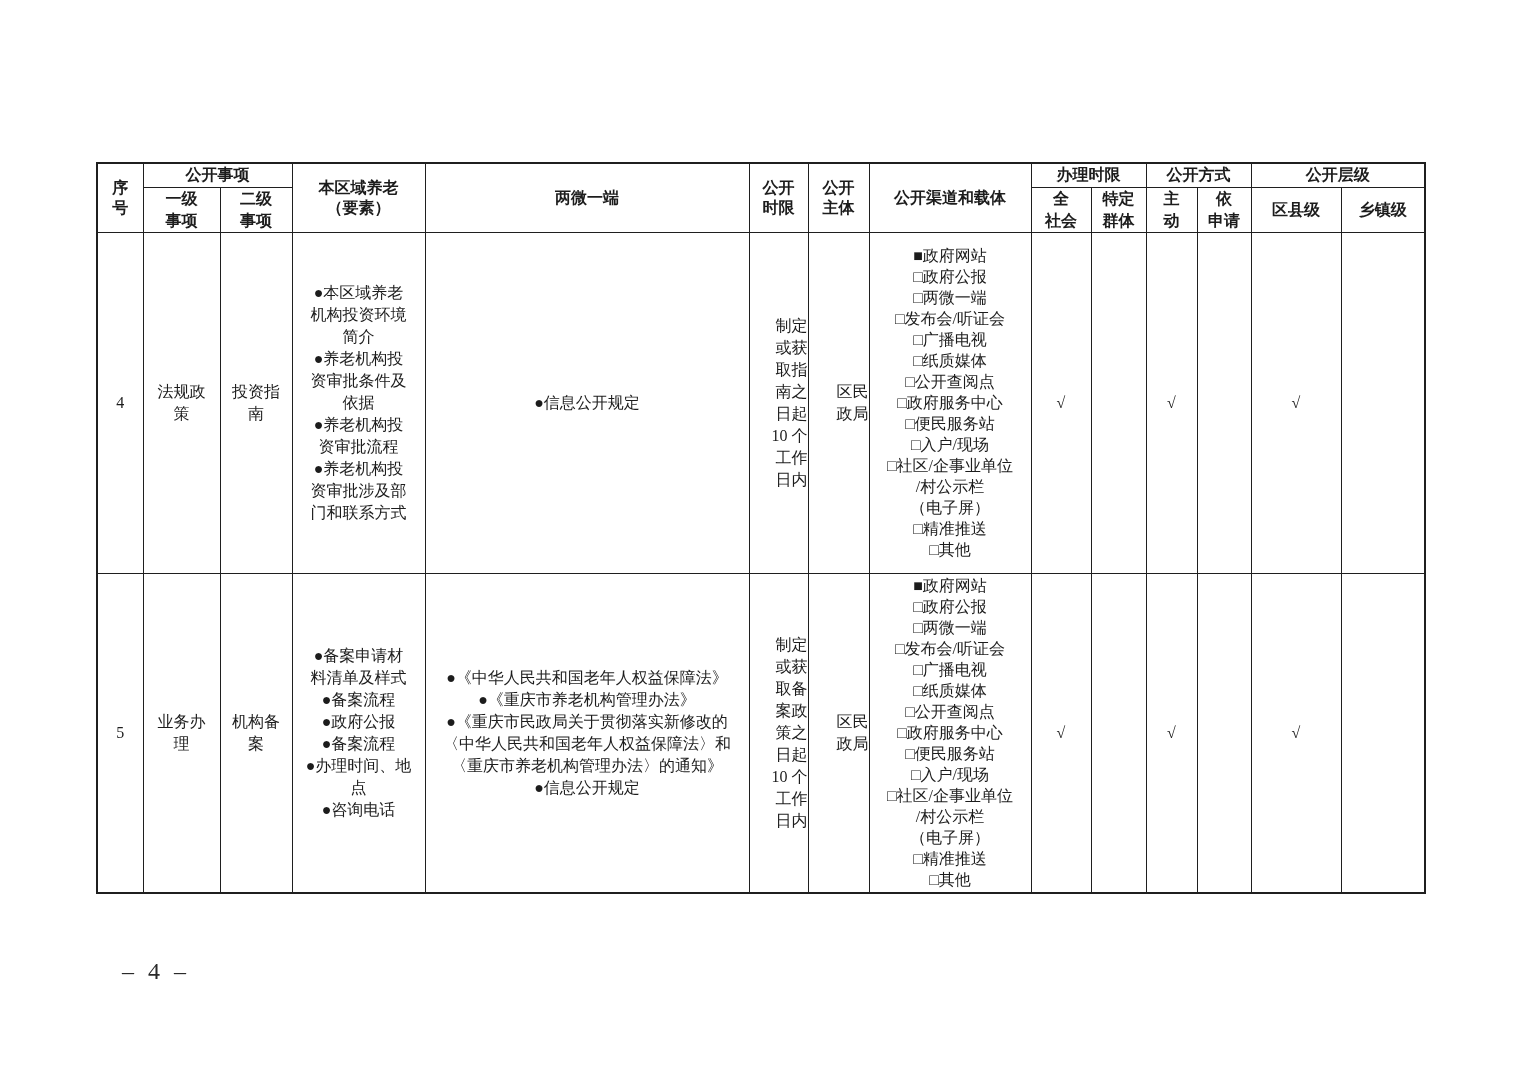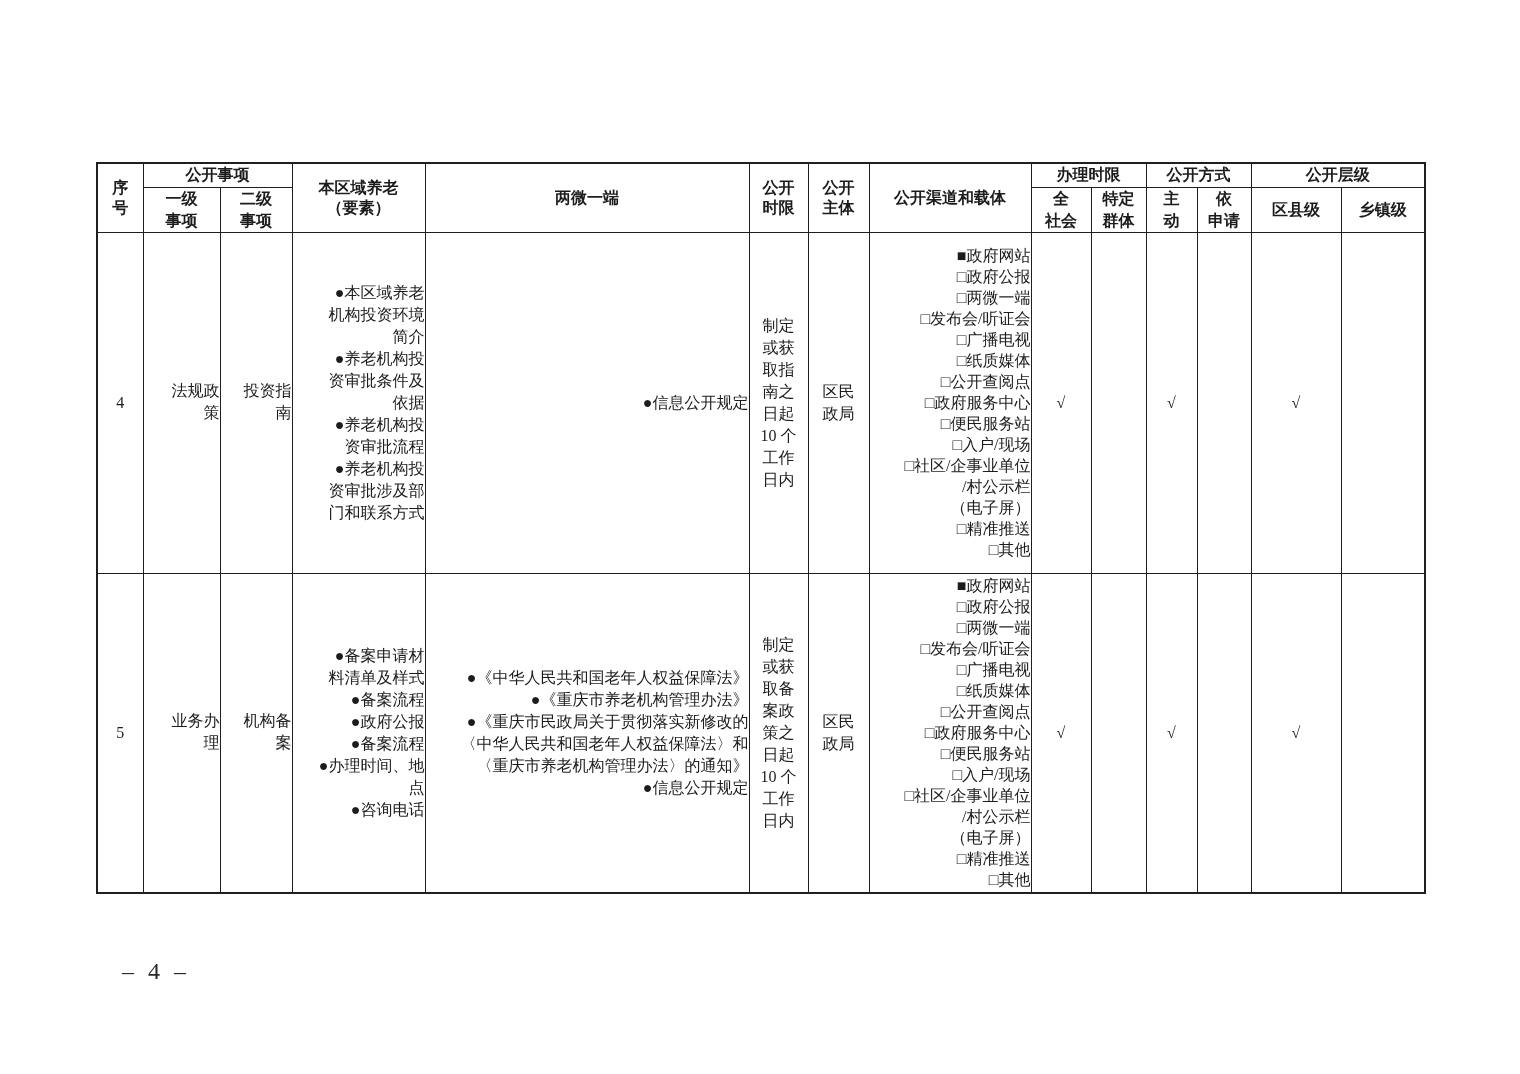--- a/index.html
+++ b/index.html
@@ -38,29 +38,28 @@
     white-space: pre-line;
   }
   tr.hr1 { height: 24px; }
   tr.hr1 th { line-height: 20px; }
   tr.hr2 { height: 41px; }
   tr.r4 { height: 341px; }
   tr.r5 { height: 320px; }
   td.c-center { text-align: center; }
   td.c-wrap {
     white-space: pre-line;
-    text-align: right;
+    text-align: center;
     padding: 2px 6px 2px 9px;
-    font-family: Liberation Mono, monospace;
-  }
-  td.c-list { padding: 3px 4px 3px 8px; text-align: right; }
+  }
+  td.c-list { padding: 3px 4px 3px 8px; text-align: center; }
   td.c-list .item { white-space: pre-line; }
   td.c-tall {
     white-space: pre-line;
-    text-align: center;
+    text-align: right;
     padding-left: 10px;
     line-height: 24.5px;
   }
   td.c-check { text-align: center; font-size: 17px; }
   td.c-channels .item { line-height: 21px; }
   .footer-page-number {
     position: absolute;
     left: 122px; top: 958px;
     font-size: 24px;
     letter-spacing: 4px;

